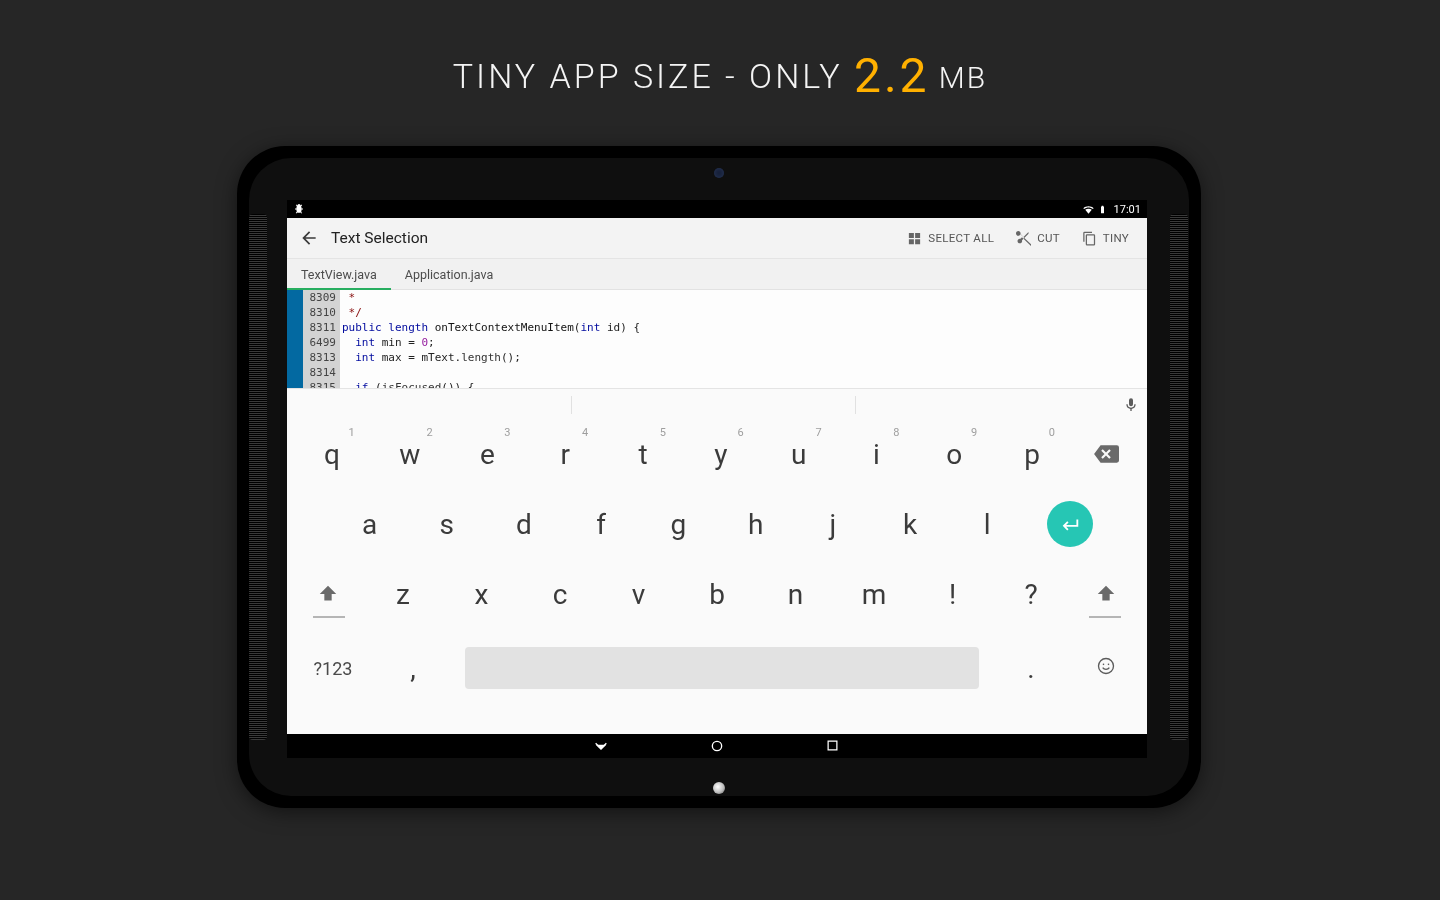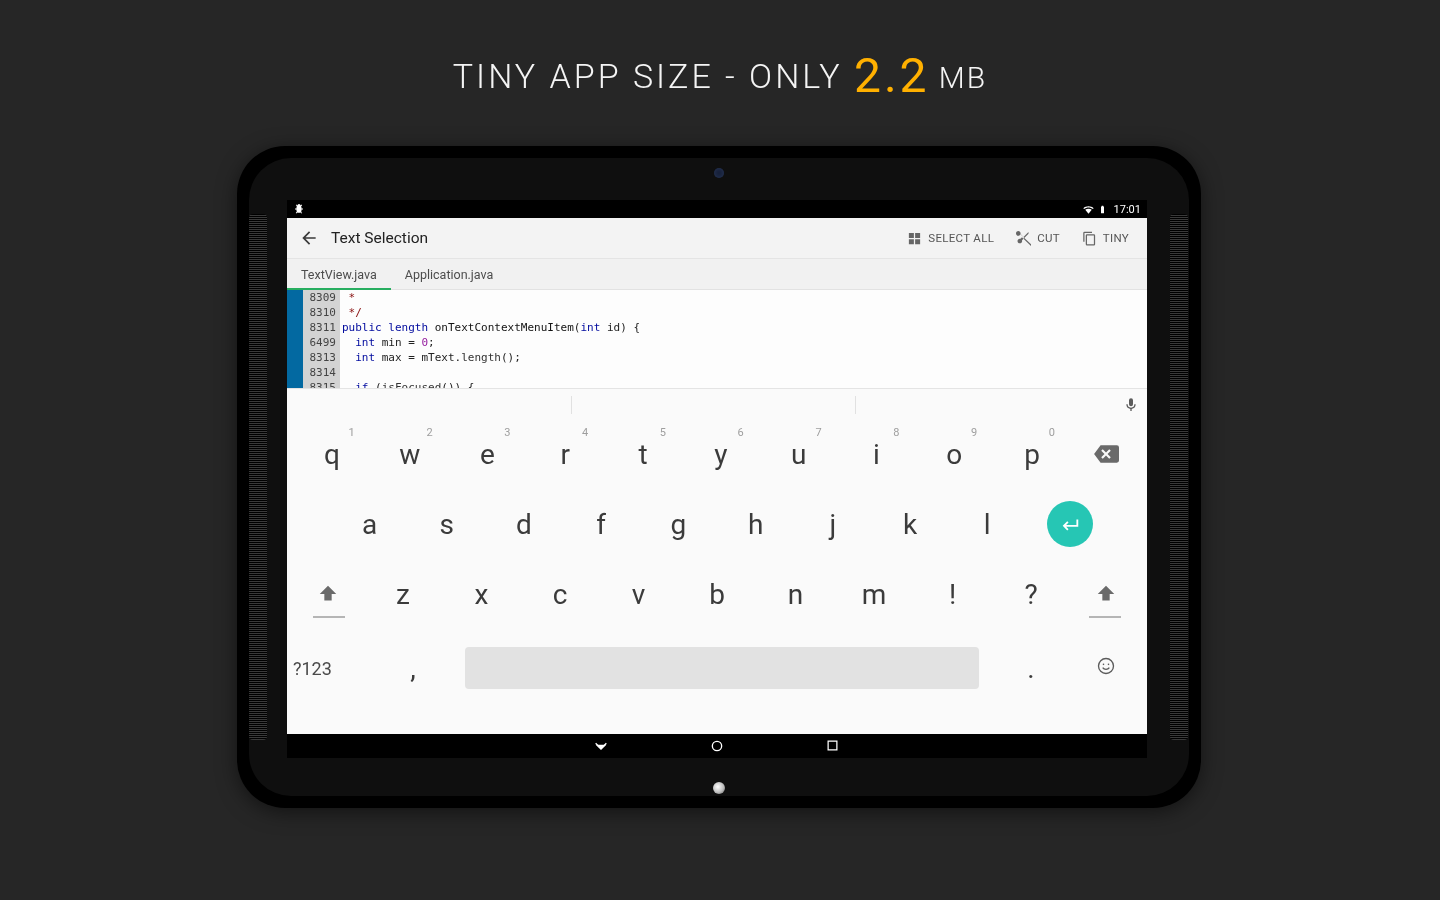--- a/index.html
+++ b/index.html
@@ -277,21 +277,21 @@
   }
 
   .space-row {
     height: 78px;
     display:flex;
     align-items:center;
     padding: 0 6px;
   }
   .switch-key {
     width: 80px;
-    text-align:left;
+    text-align:center;
     font-size: 18px;
     color:#4a4a4a;
     cursor:pointer;
   }
   .comma-key, .period-key {
     width: 80px;
     text-align:center;
     font-size: 28px;
     color:#3b3b3b;
     cursor:pointer;

